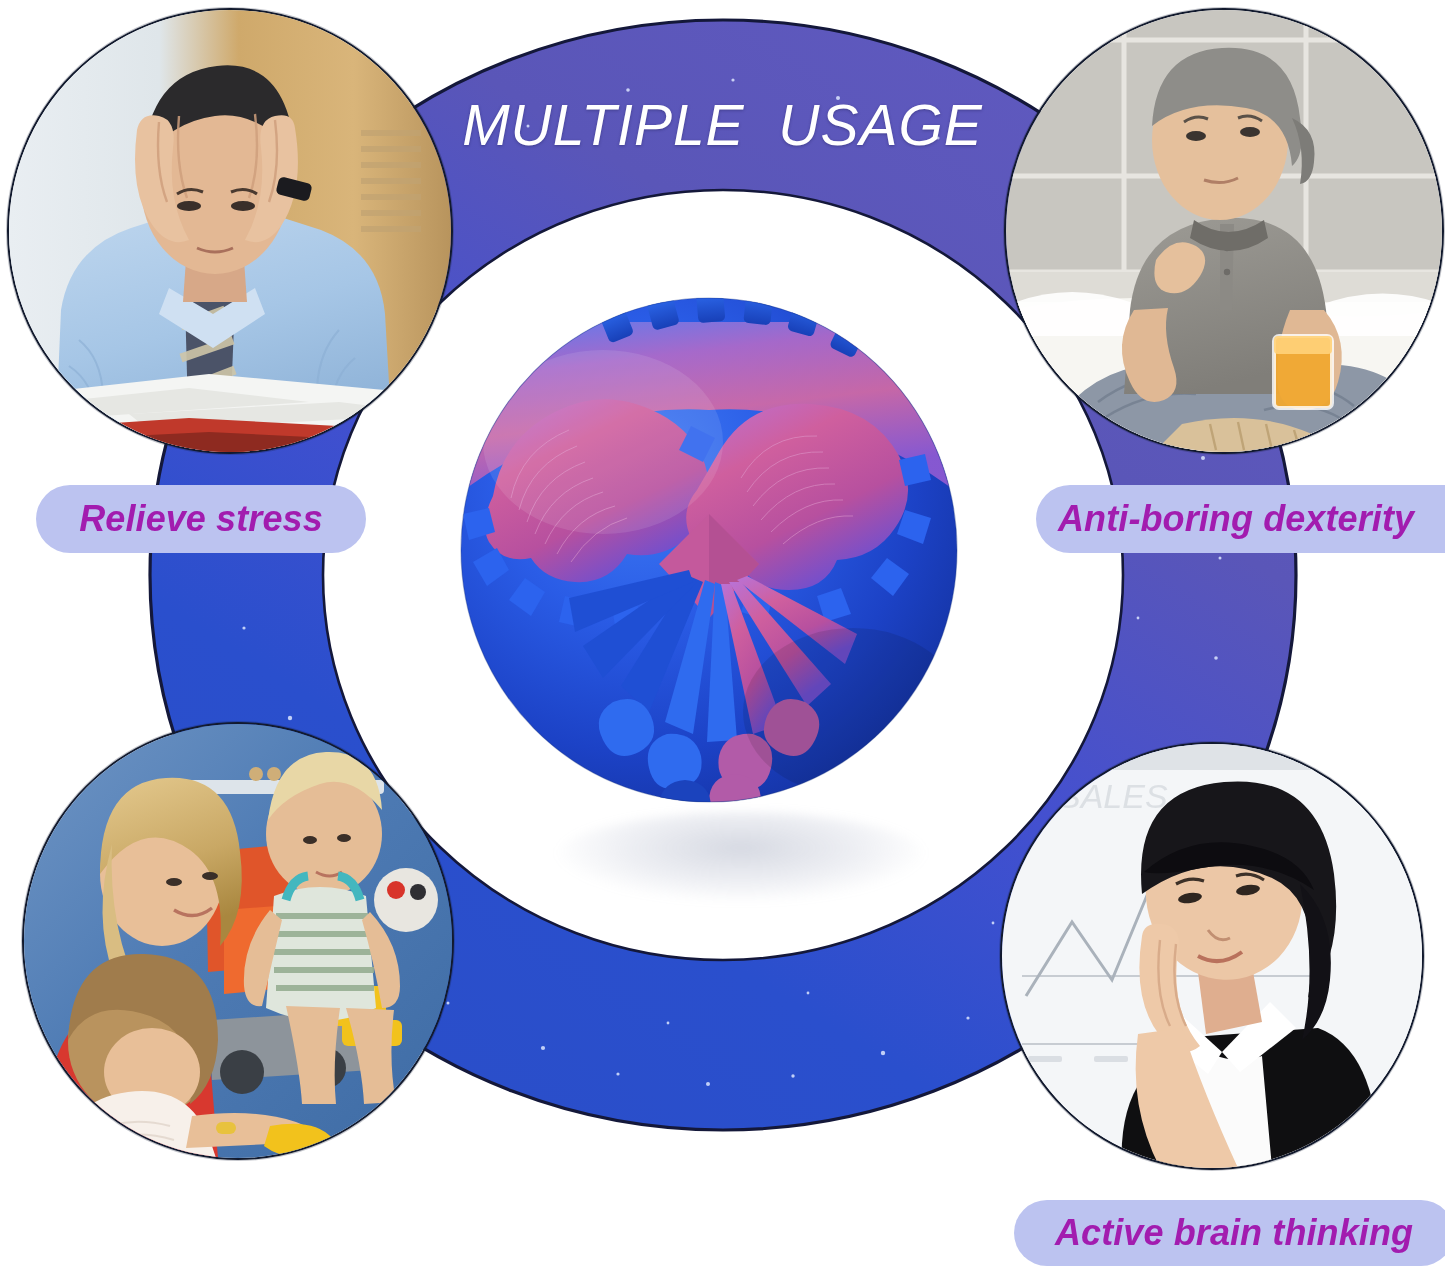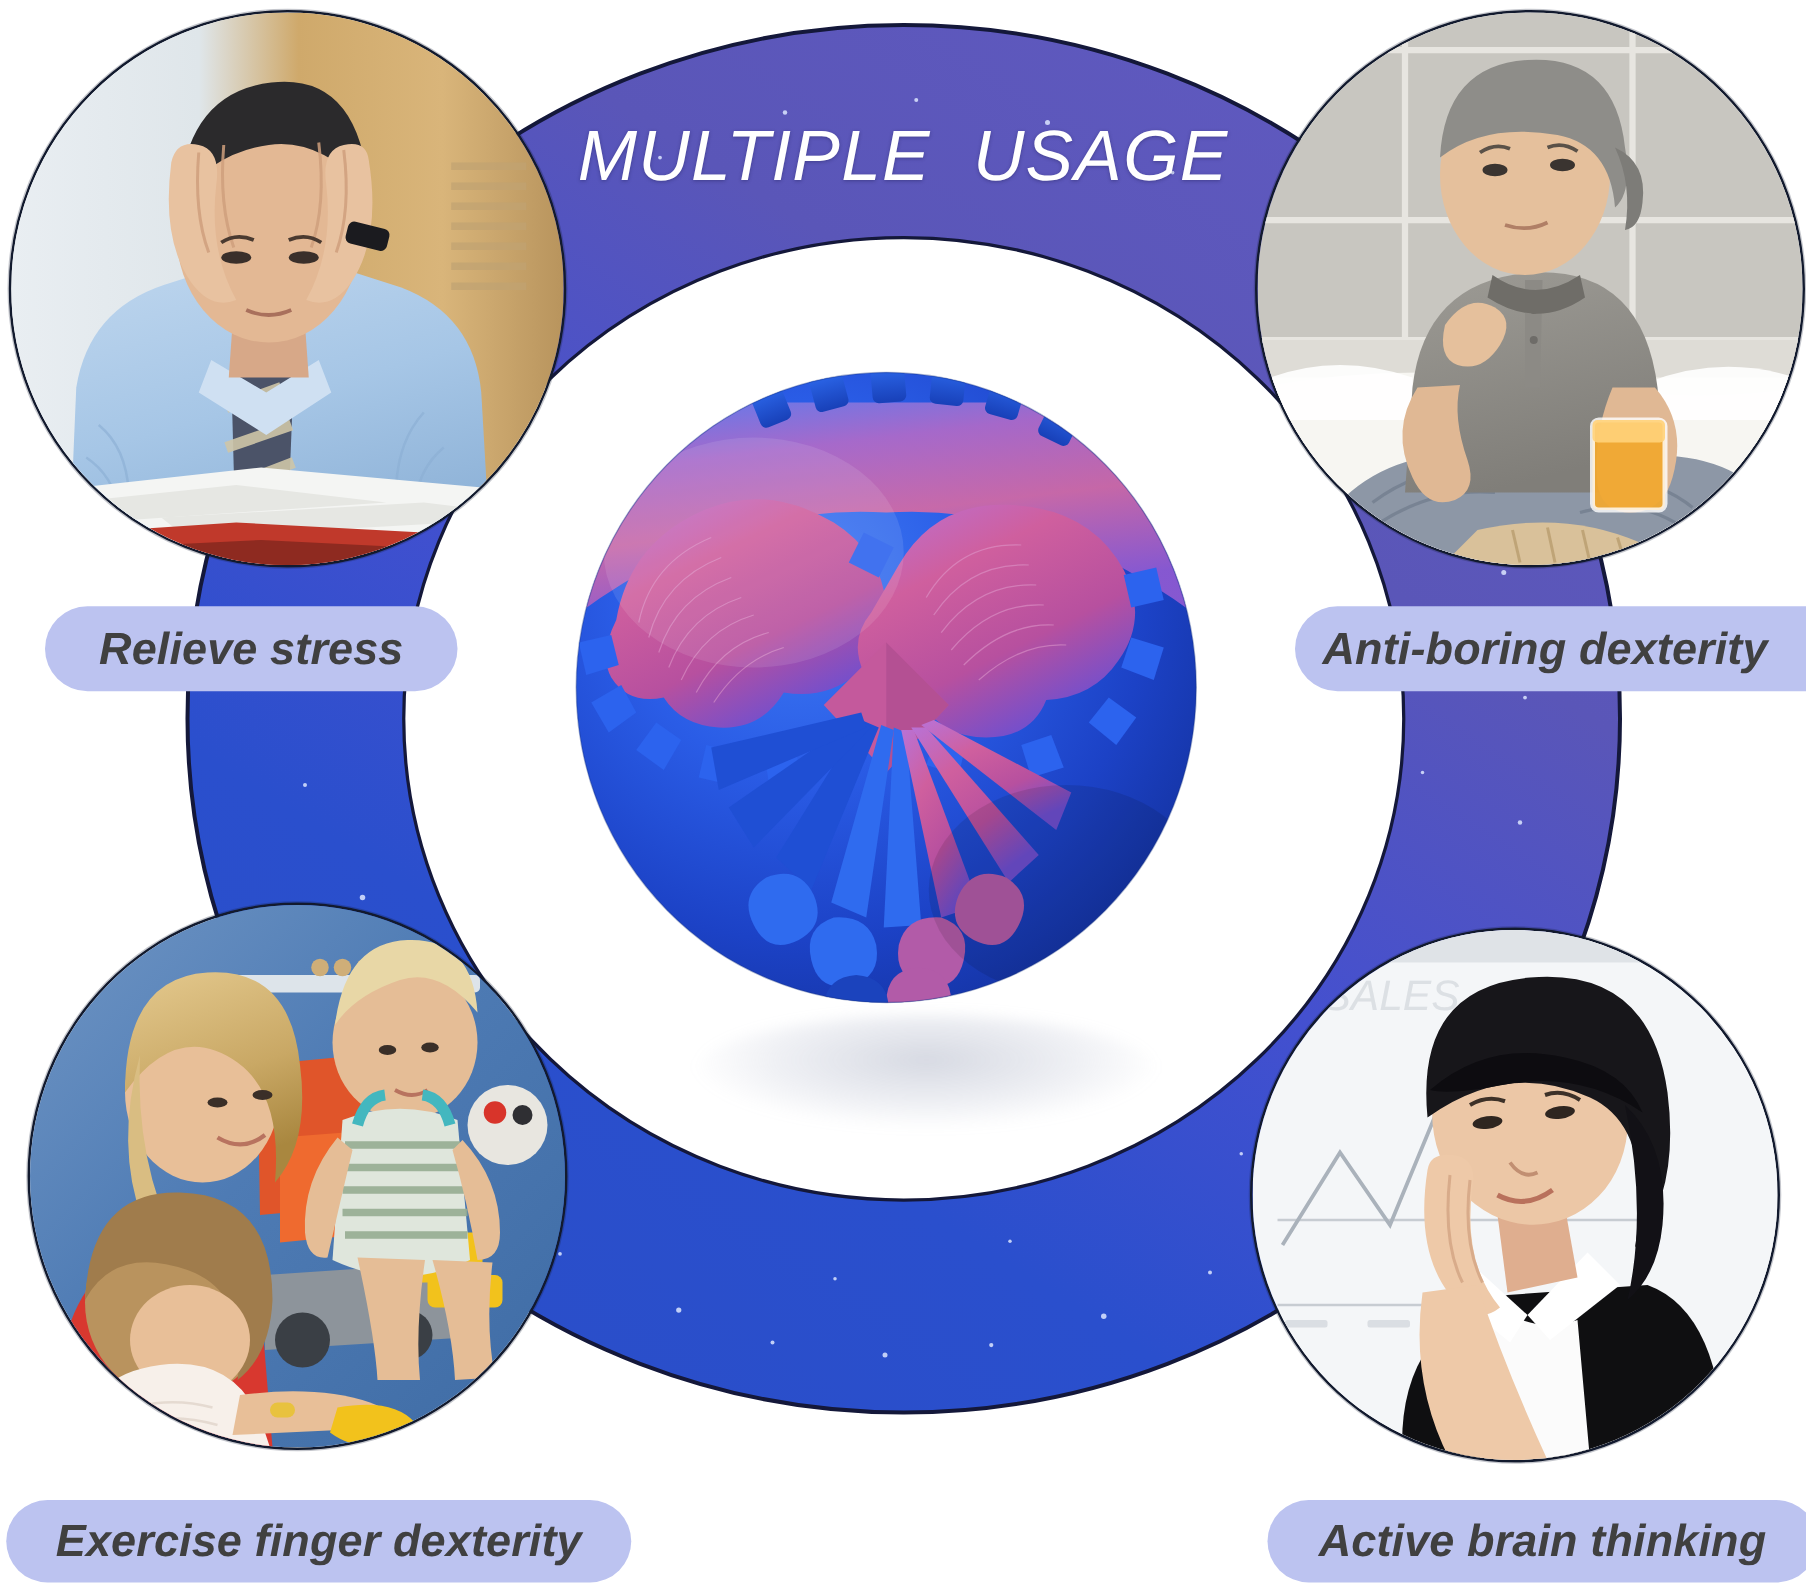--- a/index.html
+++ b/index.html
@@ -42,21 +42,21 @@
     color:#ffffff;font-size:57px;letter-spacing:1px;
     font-weight:400;line-height:1;
     text-shadow:0 1px 3px rgba(20,20,60,.35);
     white-space:pre;
   }
 
   
   .pill{
     position:absolute;background:#bcc3f0;border-radius:40px;
     display:flex;align-items:center;justify-content:center;
-    color:#404040;font-size:36px;font-weight:600;
+    color:#a21caf;font-size:36px;font-weight:600;
     letter-spacing:.1px;white-space:nowrap;
   }
   .pill-tl{left:36px;top:485px;width:330px;height:68px;}
   .pill-tr{left:1036px;top:485px;width:430px;height:68px;justify-content:flex-start;padding-left:22px;}
   .pill-bl{left:5px;top:1200px;width:500px;height:66px;}
   .pill-br{left:1014px;top:1200px;width:440px;height:66px;}
 </style>
 </head>
 <body>
 
@@ -558,20 +558,17 @@
       <path d="M136 290 q-10 72 22 134 l78 0 q-34 -74 -56 -140 Z" fill="#eec9a8"></path>
     </svg>
   </div>
 
   <div class="pill pill-tl">
     <span>Relieve stress</span>
   </div>
   <div class="pill pill-tr">
     <span>Anti-boring dexterity</span>
   </div>
-  <div class="pill pill-bl">
-    <span>Exercise finger dexterity</span>
-  </div>
   <div class="pill pill-br">
     <span>Active brain thinking</span>
   </div>
 
 </div>
 
 </body></html>

